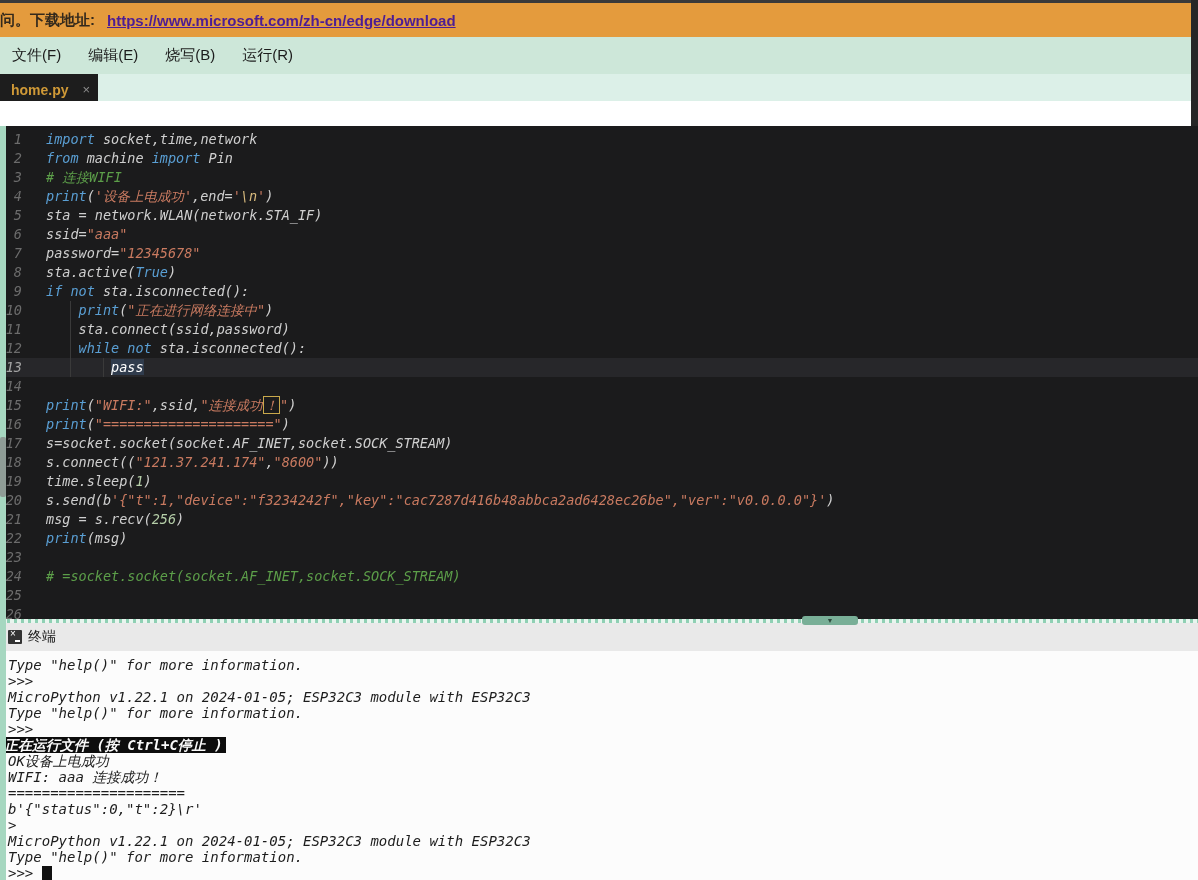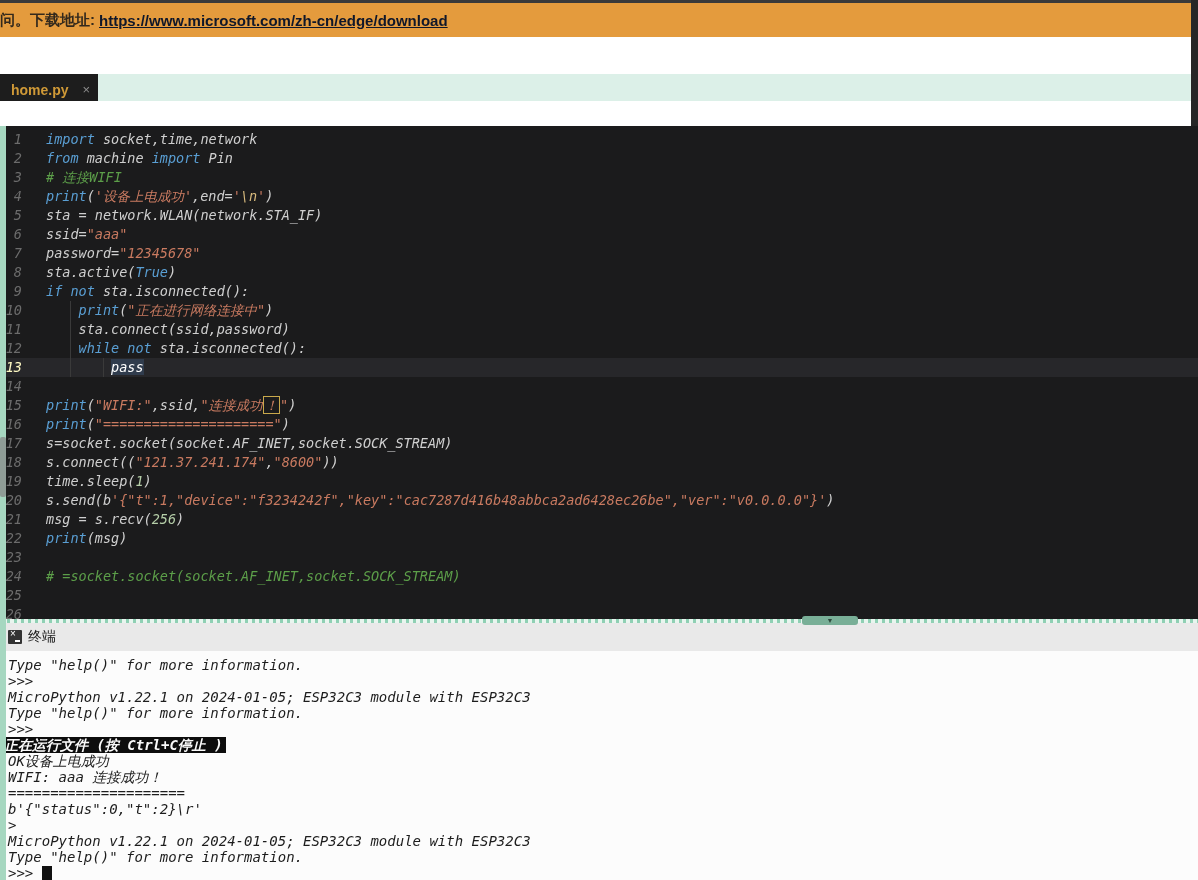--- a/index.html
+++ b/index.html
@@ -7,21 +7,21 @@
   .screen { position:relative; width:1198px; height:880px; font-family:"Liberation Sans",sans-serif; overflow:hidden; }
 
   
   .top-strip { position:absolute; left:0; top:0; width:1198px; height:3px; background:#3a3a3a; }
   .right-col { position:absolute; right:0; top:0; width:7px; height:126px; background:#262626; z-index:40; }
 
   
   .banner { position:absolute; left:0; top:3px; width:1198px; height:34px; background:#e49b3d;
             display:flex; align-items:center; font-size:15px; color:#33291c; white-space:nowrap; overflow:hidden; }
   .banner .prefix { margin-left:0; font-weight:bold; }
-  .banner a { color:#0f172a; text-decoration:underline; font-weight:bold; margin-left:4px; }
+  .banner a { color:#4c1d95; text-decoration:underline; font-weight:bold; margin-left:12px; }
 
   
   .menubar { position:absolute; left:0; top:37px; width:1198px; height:37px; background:#cde7d9;
              display:flex; align-items:center; gap:27px; padding-left:12px; font-size:15px; color:#1c1c1c; }
   .menu-item { cursor:default; }
 
   
   .tabstrip { position:absolute; left:0; top:74px; width:1198px; height:27px; background:#dcf0e8; }
   .tab { position:absolute; left:0; top:0; width:98px; height:27px; background:#1d1d1d;
          display:flex; align-items:center; padding:4px 8px 0 11px; }
@@ -39,21 +39,21 @@
   
   .editor { position:absolute; left:0; top:126px; width:1198px; height:493px; background:#1b1b1c; overflow:hidden; }
   .left-strip { position:absolute; left:0; top:126px; width:6px; height:754px; background:#a6d7c0; z-index:30; }
   .strip-handle { position:absolute; left:0; top:437px; width:6px; height:60px; background:#8f9c96; border-radius:2px; z-index:31; }
 
   .code-lines { position:absolute; left:0; top:4px; width:100%; font-family:"DejaVu Sans Mono",monospace;
                 font-size:13.5px; font-style:italic; line-height:19px; white-space:pre; }
   .crow { display:flex; height:19px; }
   .crow.current { background:#27272a; }
   .ln { flex:none; width:46px; padding-right:24px; text-align:right; color:#6c6c6c; }
-  .crow.current .ln { color:#fef9c3; }
+  .crow.current .ln { color:#a3a3a3; }
   .code { flex:1; color:#cfcfcf; }
   .tok-kw  { color:#5a9fd4; }
   .tok-pl  { color:#cfcfcf; }
   .tok-str { color:#c97a60; }
   .tok-com { color:#5c9e49; }
   .tok-esc { color:#d7ba7d; }
   .tok-num { color:#b5cea8; }
   .tok-boxed { color:#c97a60; border:1px solid #c8a84b; padding:0 1px; }
   .tok-cur { color:#ffffff; background:rgba(70,110,160,0.30); }
   .iguide { position:absolute; width:1px; background:#3a3a3a; z-index:5; }
@@ -91,20 +91,26 @@
 <div class="screen">
 
   <div class="top-strip"></div>
   <div class="right-col"></div>
 
   <div class="banner">
     <span class="prefix">问。下载地址:</span>
     <a href="#">https://www.microsoft.com/zh-cn/edge/download</a>
   </div>
 
+  <div class="menubar">
+      <span class="menu-item">文件(F)</span>
+      <span class="menu-item">编辑(E)</span>
+      <span class="menu-item">烧写(B)</span>
+      <span class="menu-item">运行(R)</span>
+    </div>
 
   <div class="tabstrip">
     <div class="tab">
       <span class="tab-label">home.py</span>
       <span class="tab-close">×</span>
     </div>
   </div>
 
   <div class="breadcrumb">
     <span class="bc-icon"></span>

